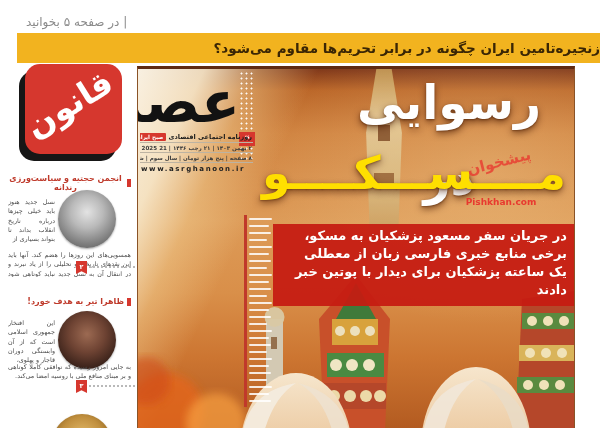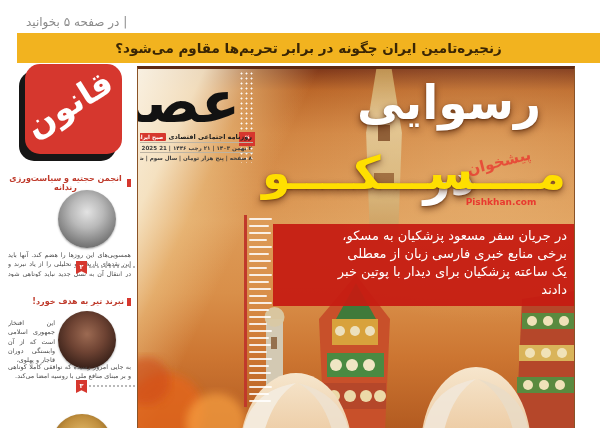--- a/index.html
+++ b/index.html
@@ -3,21 +3,21 @@
 <meta charset="utf-8">
 <style>
   html,body{margin:0;padding:0;background:#e9e9e9;}
   .page{position:relative;width:600px;height:428px;background:#ffffff;overflow:hidden;
         font-family:"DejaVu Sans",sans-serif;margin:0 auto;}
   .abs{position:absolute;}
 
   
   .top-note{left:26px;top:15px;font-size:12px;color:#8a8a8a;direction:rtl;}
   .banner{left:17px;top:33px;width:583px;height:30px;background:#f2b31f;}
-  .banner span{display:block;text-align:center;line-height:30px;font-size:13.5px;
+  .banner span{display:block;line-height:30px;font-size:13.5px;
         font-weight:800;color:#3a2605;direction:rtl;letter-spacing:-.3px;}
 
   
   .logo-box{left:25px;top:64px;width:97px;height:90px;background:#d6372e;border-radius:15px;
         box-shadow:-6px 7px 0 #161616;z-index:6;}
   .logo-box span{position:absolute;left:6px;top:18px;width:85px;text-align:center;
         transform:rotate(-32deg);font-size:33px;font-weight:900;color:#fff;direction:rtl;}
 
   
   .photo{left:137px;top:66px;width:436px;height:362px;overflow:hidden;
@@ -62,21 +62,21 @@
 
   
   .stamp{left:322px;top:84px;width:78px;z-index:6;transform:rotate(-14deg);
     font-size:15px;font-weight:800;color:rgba(232,57,47,.8);text-align:center;direction:rtl;}
   .wm-url{left:324px;top:128px;width:78px;z-index:6;font-size:9px;font-weight:700;
     color:#e8392f;text-align:center;}
 
   
   .red-block{left:135px;top:155px;width:301px;height:82px;z-index:5;
     background:rgba(198,28,18,.94);box-sizing:border-box;padding:3px 7px;}
-  .red-block div{direction:rtl;text-align:right;color:#fff;font-size:13px;font-weight:400;
+  .red-block div{direction:rtl;text-align:right;color:#fff;font-size:13px;font-weight:700;
     line-height:1.38;white-space:pre-line;letter-spacing:-.2px;}
 
   
   .lead-rule{left:106px;top:146px;width:3px;height:192px;background:#c0392b;z-index:4;}
   .lead-col{left:111px;top:149px;width:23px;height:188px;z-index:4;}
   .lead-col div{height:2.4px;background:rgba(255,255,255,.85);margin-bottom:4.6px;border-radius:1px;}
 
   
   .art{left:0;top:192px;z-index:2;}
 
@@ -121,20 +121,21 @@
     <div class="abs asr">عصر</div>
     <div class="abs dots"></div>
     <div class="abs quote-box">❝</div>
     <div class="abs mh-info">
       <div class="mh-row tag-row">
         <span class="tagline">روزنامه اجتماعی اقتصادی</span>
         <span class="tag-chip">صبح ایران</span>
       </div>
       <div class="mh-row date-row">۲ بهمن ۱۴۰۳ | ۲۱ رجب ۱۴۴۶ | 21 January 2025</div>
       <div class="mh-row date-row">۸ صفحه | پنج هزار تومان | سال سوم | شماره ۱۳۸۴</div>
+      <div class="mh-row url-row">www.asrghanoon.ir</div>
     </div>
 
     <svg class="abs art" width="436" height="170" viewBox="0 0 436 170">
       <defs>
         <filter id="soft">
             <feGaussianBlur stdDeviation="4"></feGaussianBlur>
           </filter>
         <linearGradient id="skin" x1="0" y1="0" x2="0" y2="1">
           <stop offset="0" stop-color="#f6e6cd"></stop>
             <stop offset=".45" stop-color="#ecc9a0"></stop>
@@ -241,27 +242,28 @@
         <div style="width: 86%;"></div>
         <div style="width: 94%;"></div>
       </div>
   </div>
 
   <div class="abs sb-title" style="top:174px;">
     <span class="pin"></span>
     <span>انجمن حجتیه و سیاست‌ورزی رندانه</span>
   </div>
   <div class="abs sb-photo ph1"></div>
+  <div class="abs sb-text" style="left:8px;top:198px;width:47px;height:52px;overflow:hidden;">نسل جدید هنوز باید خیلی چیزها درباره تاریخ انقلاب بداند تا بتواند بسیاری از</div>
   <div class="abs sb-text" style="left:8px;top:251px;width:123px;height:26px;overflow:hidden;">همسویی‌های این روزها را هضم کند. آنها باید این نقدهای تاریخی و تحلیلی را از یاد نبرند و در انتقال آن به نسل جدید نباید کوتاهی شود وگرنه به آینده خیانت کرده‌ایم.</div>
   <div class="abs flag" style="left:76px;top:261px;">۲</div>
   <div class="abs sb-sep" style="left:89px;top:266px;width:46px;"></div>
 
   <div class="abs sb-title" style="top:297px;">
     <span class="pin"></span>
-    <span>نبرند تیر به هدف خورد!</span>
+    <span>ظاهرا تیر به هدف خورد!</span>
   </div>
   <div class="abs sb-photo ph2"></div>
   <div class="abs sb-text" style="left:8px;top:319px;width:47px;height:50px;overflow:hidden;">این افتخار جمهوری اسلامی است که از آن وابستگی دوران قاجار و پهلوی،</div>
   <div class="abs sb-text" style="left:8px;top:363px;width:123px;height:18px;overflow:hidden;">به جایی امروز رسیده که توافقی کاملا کوتاهی و بر مبنای منافع ملی با روسیه امضا می‌کند.</div>
   <div class="abs flag" style="left:76px;top:380px;">۳</div>
   <div class="abs sb-sep" style="left:89px;top:385px;width:46px;"></div>
 
   <div class="abs sb-photo ph3"></div>
 
 </div>

